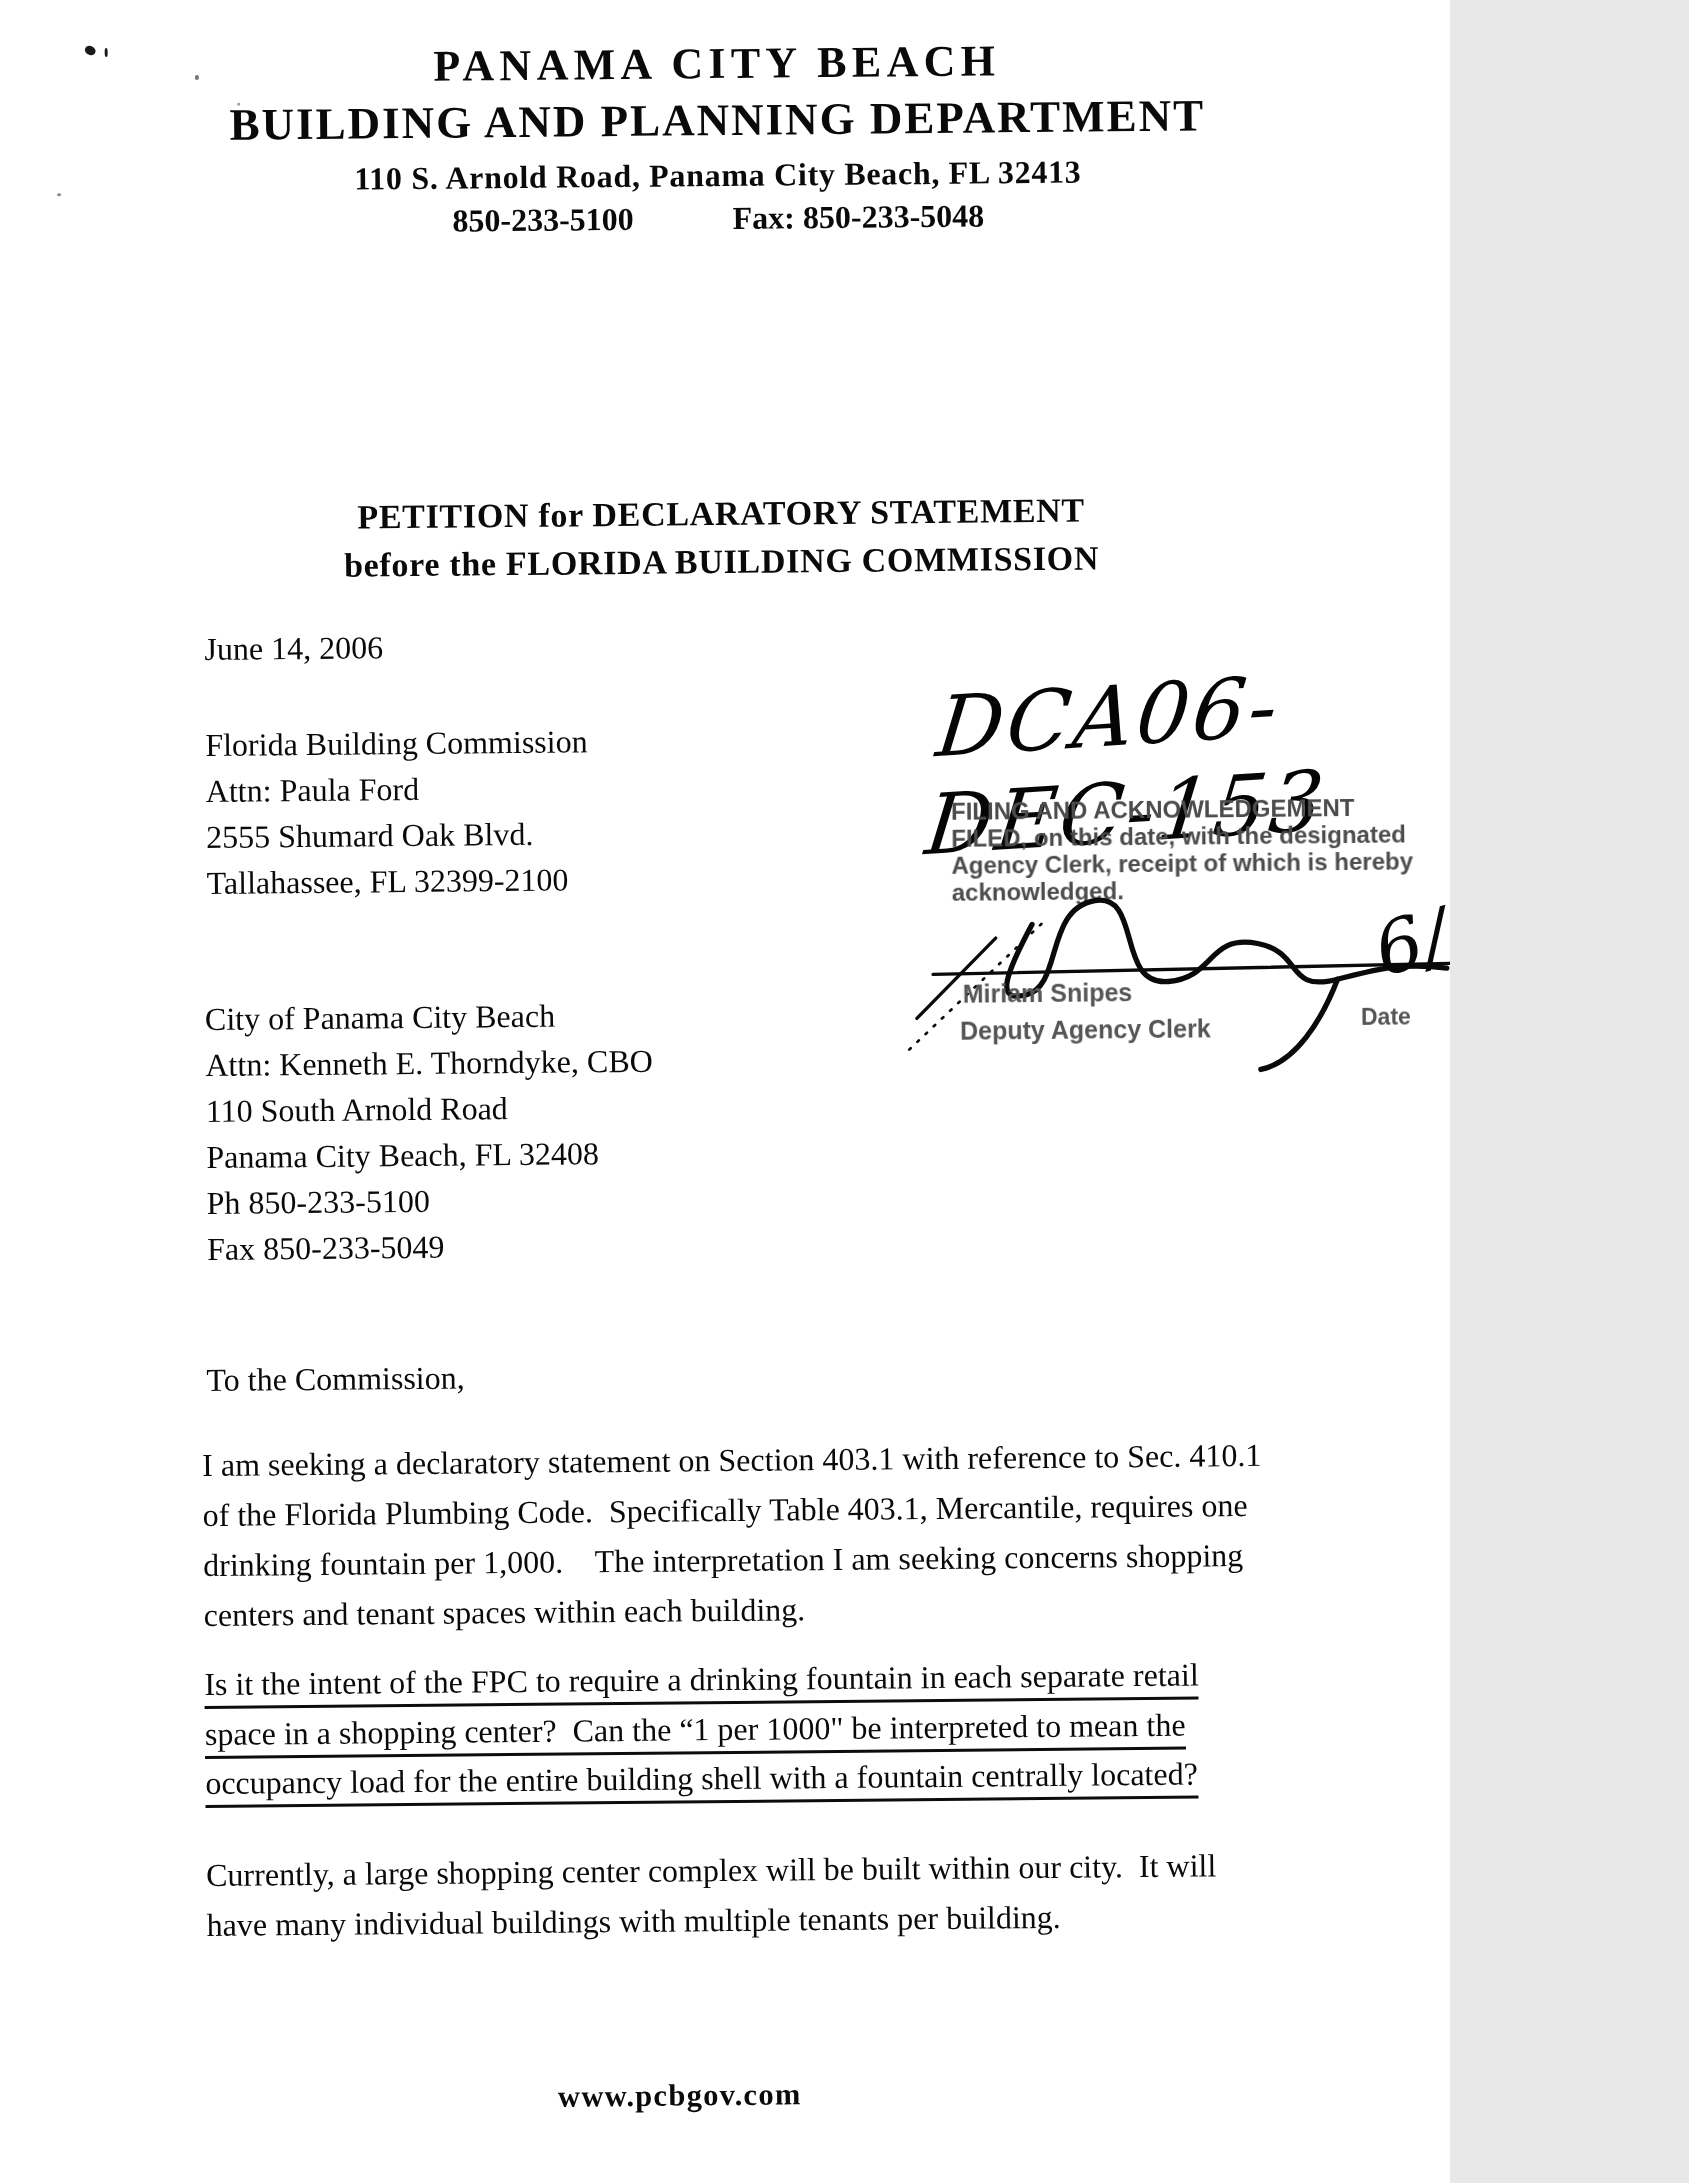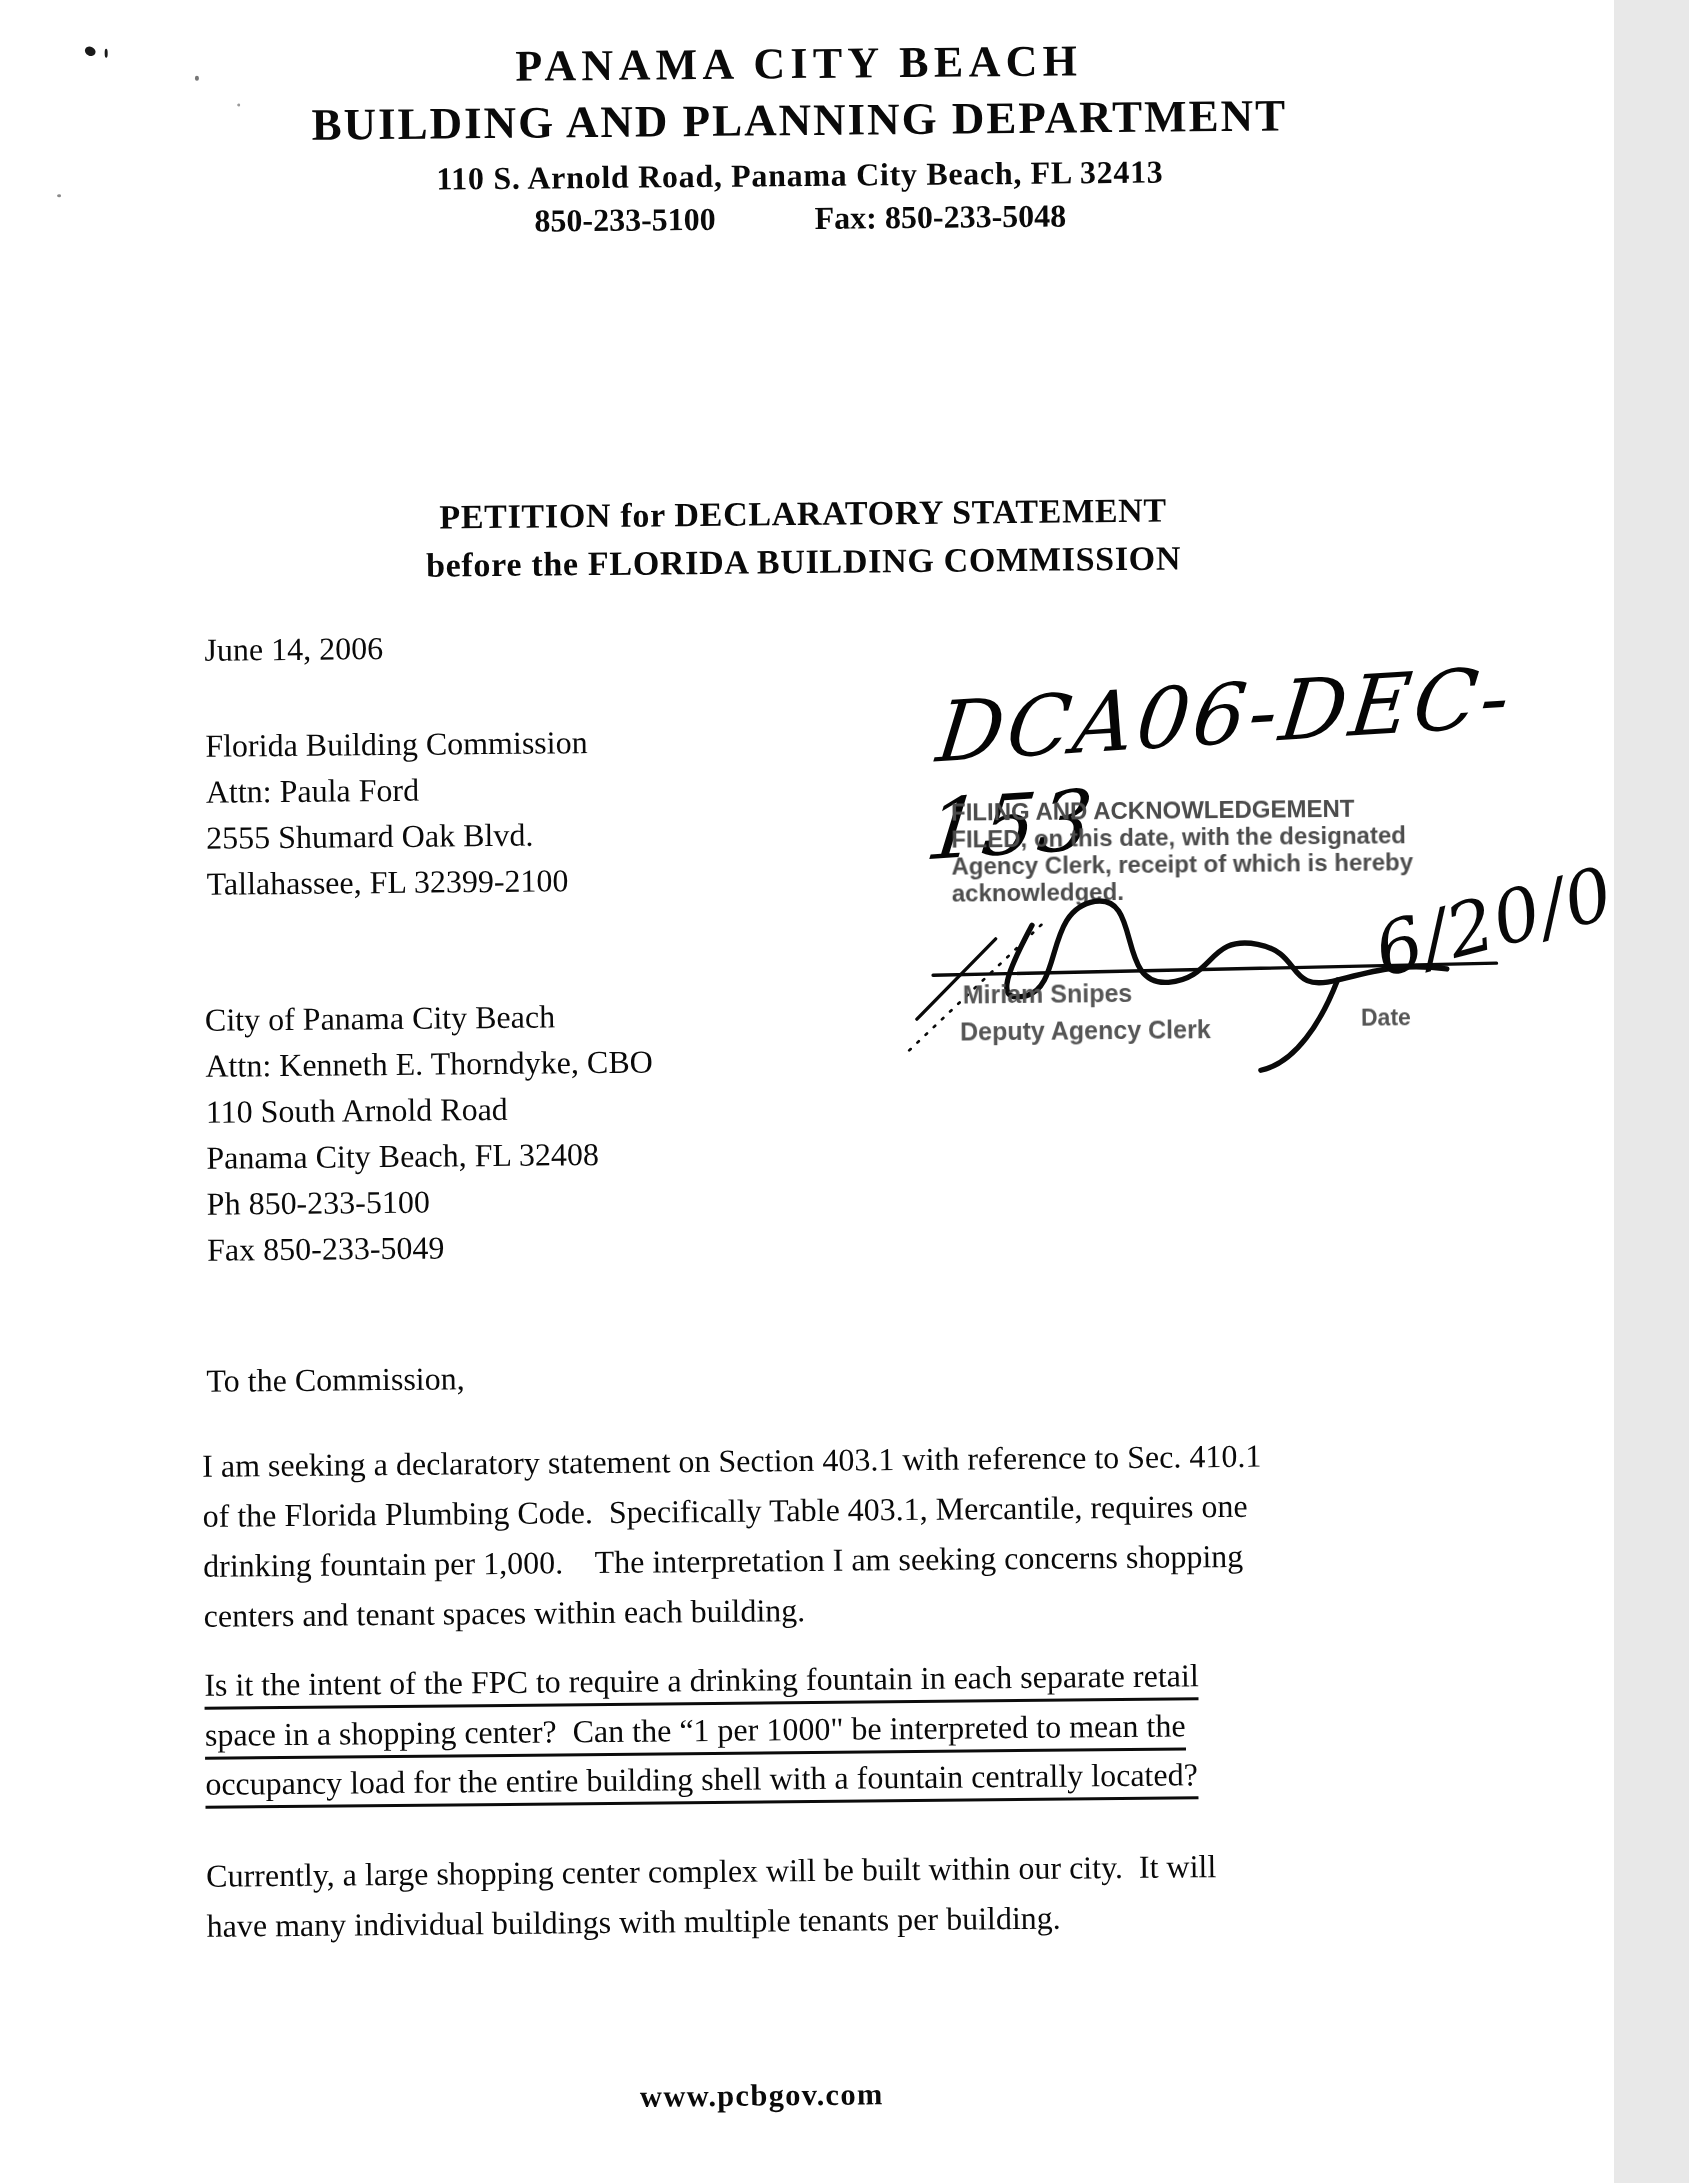--- a/index.html
+++ b/index.html
@@ -1,17 +1,17 @@
 <!DOCTYPE html>
 <html style="font-size:10.6px"><head>
 <meta charset="utf-8">
 <style>
   html,body { margin:0; padding:0; background:#e8e8e8; }
   .page {
-    position:relative; width:1614px; height:2183px;
+    position:relative; width:1450px; height:2183px;
     background:#ffffff; overflow:hidden;
     font-family:"Liberation Serif", serif; color:#0a0a0a;
   }
   .tilt { position:absolute; inset:0; transform:rotate(-0.55deg); transform-origin:50% 42%; }
 
   
   .letterhead { position:absolute; top:38px; left:0; width:100%; text-align:center; }
   .lh-city { font-size:44px; font-weight:bold; letter-spacing:5.3px; }
   .lh-dept { font-size:45px; font-weight:bold; letter-spacing:2px; margin-top:5.3px; }
   .lh-addr { font-size:32px; font-weight:bold; margin-top:10.6px; letter-spacing:0.7px; }

